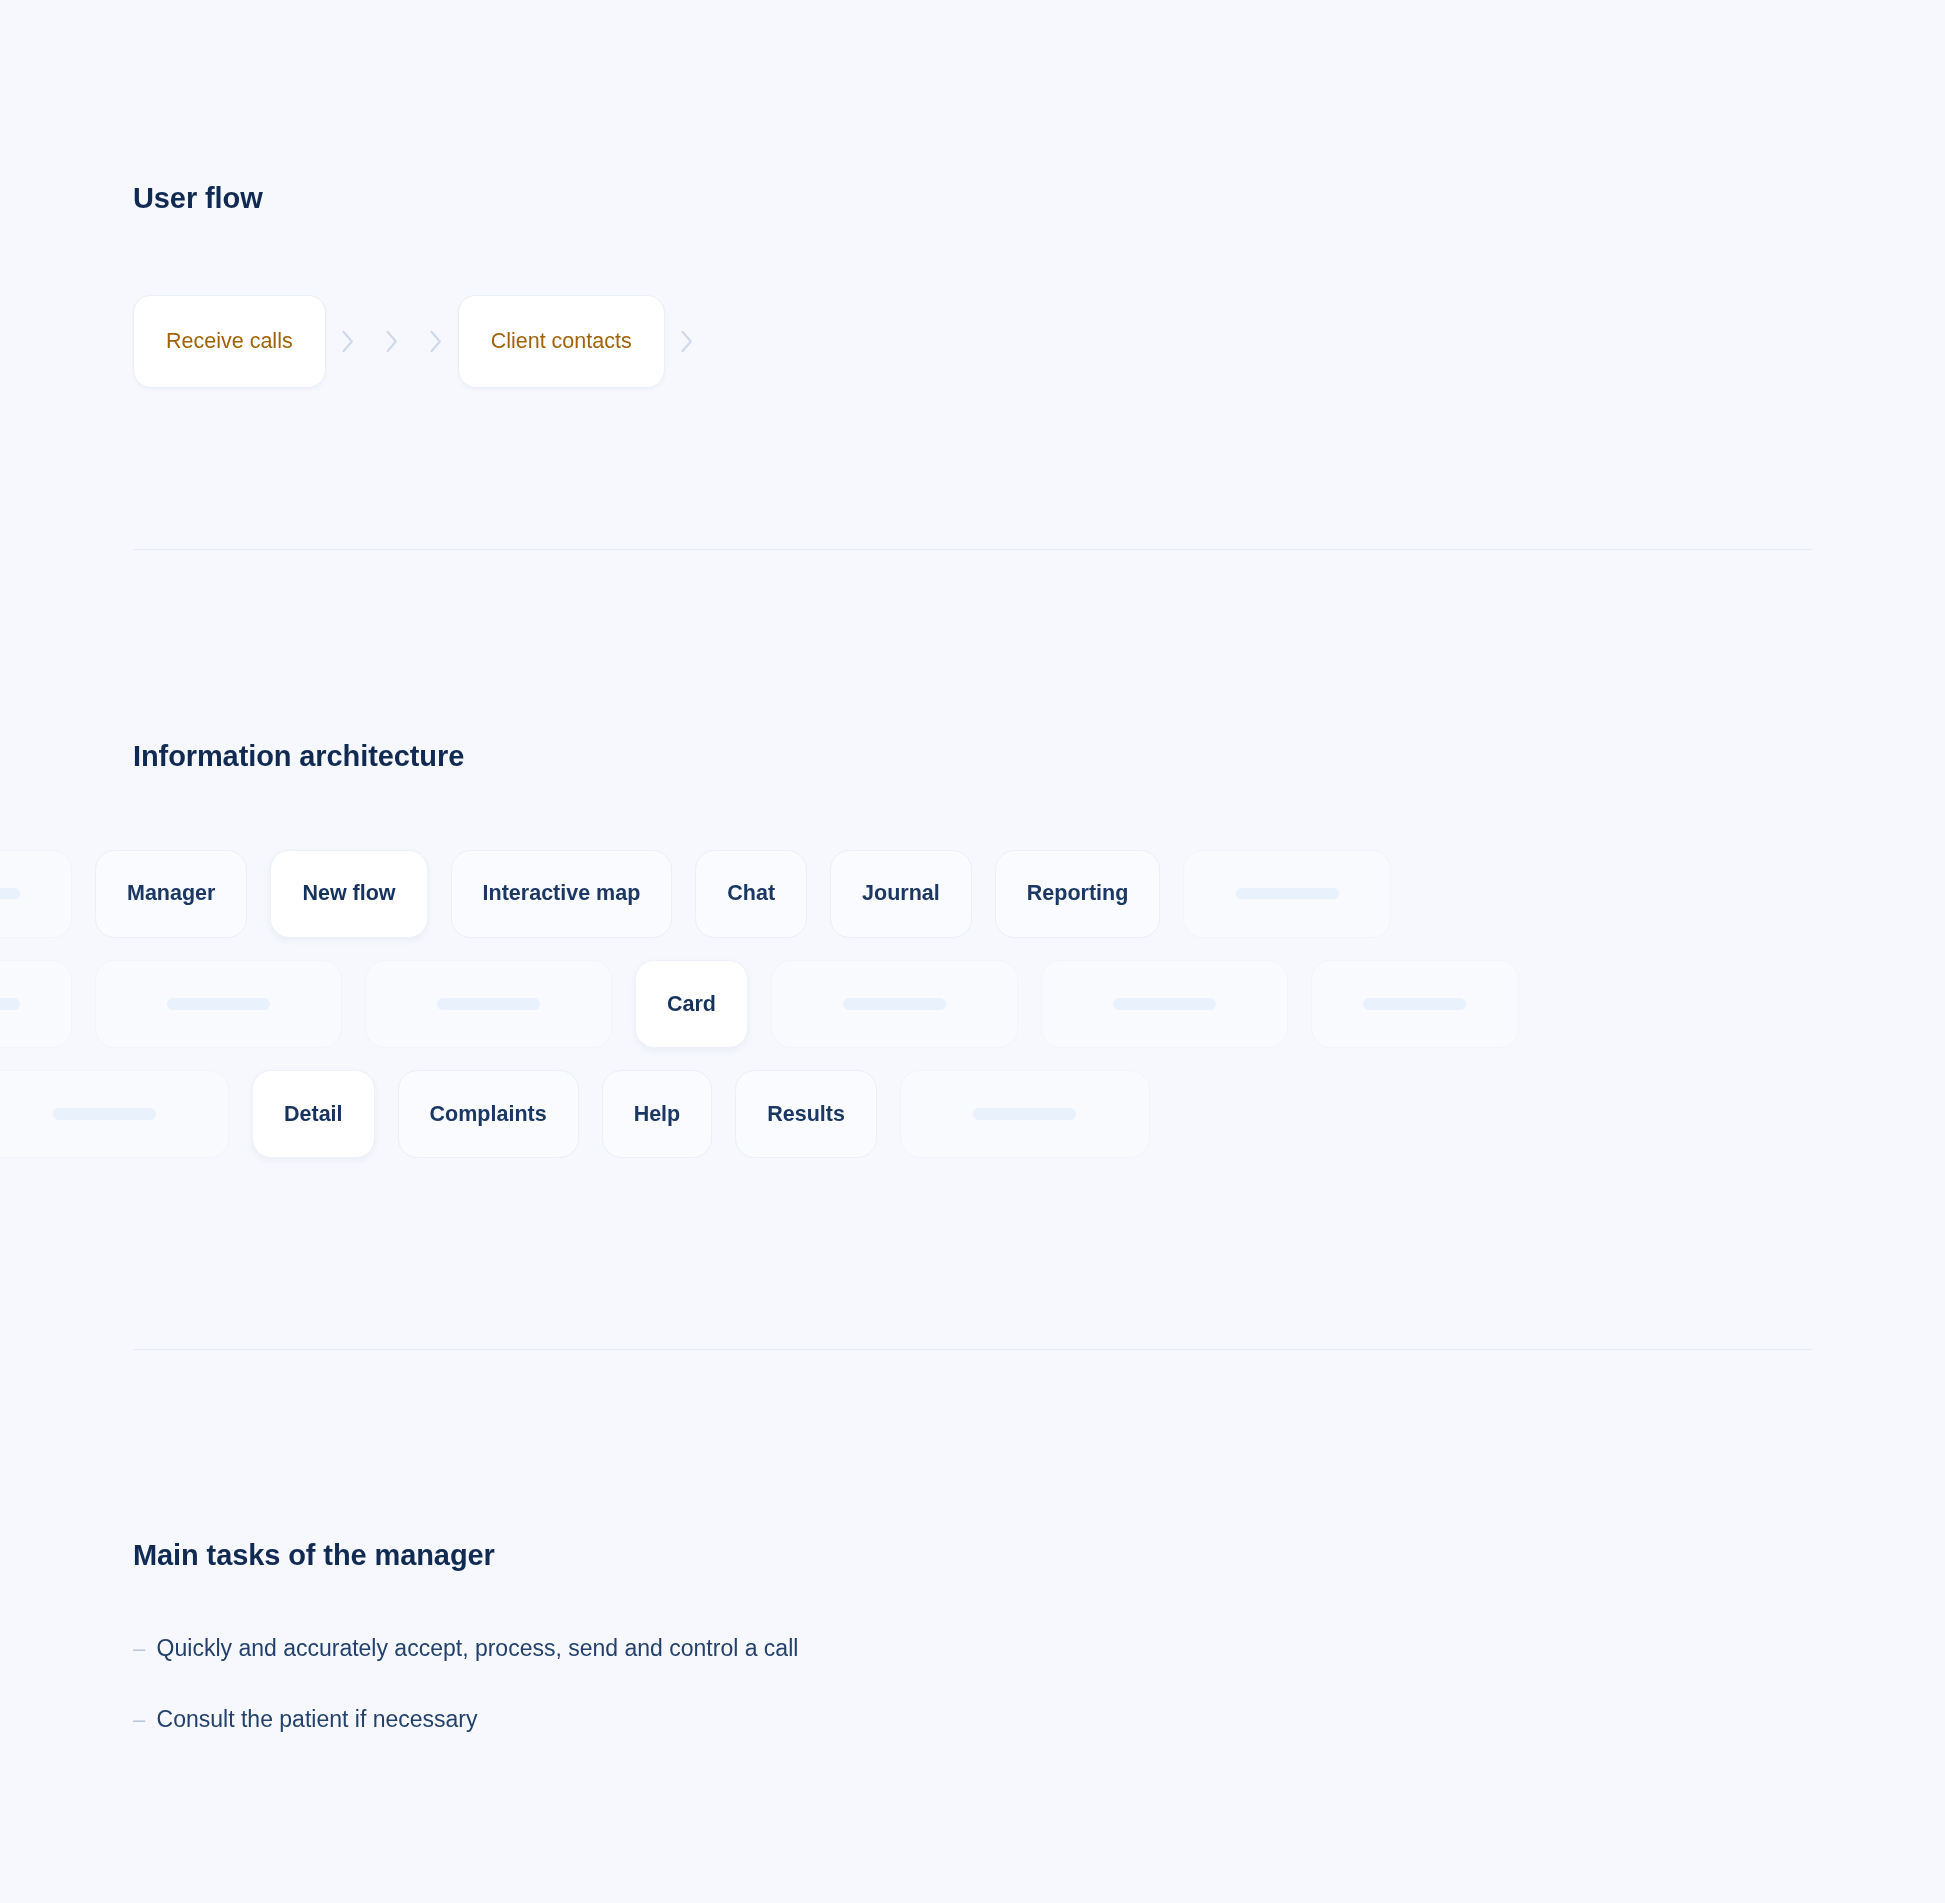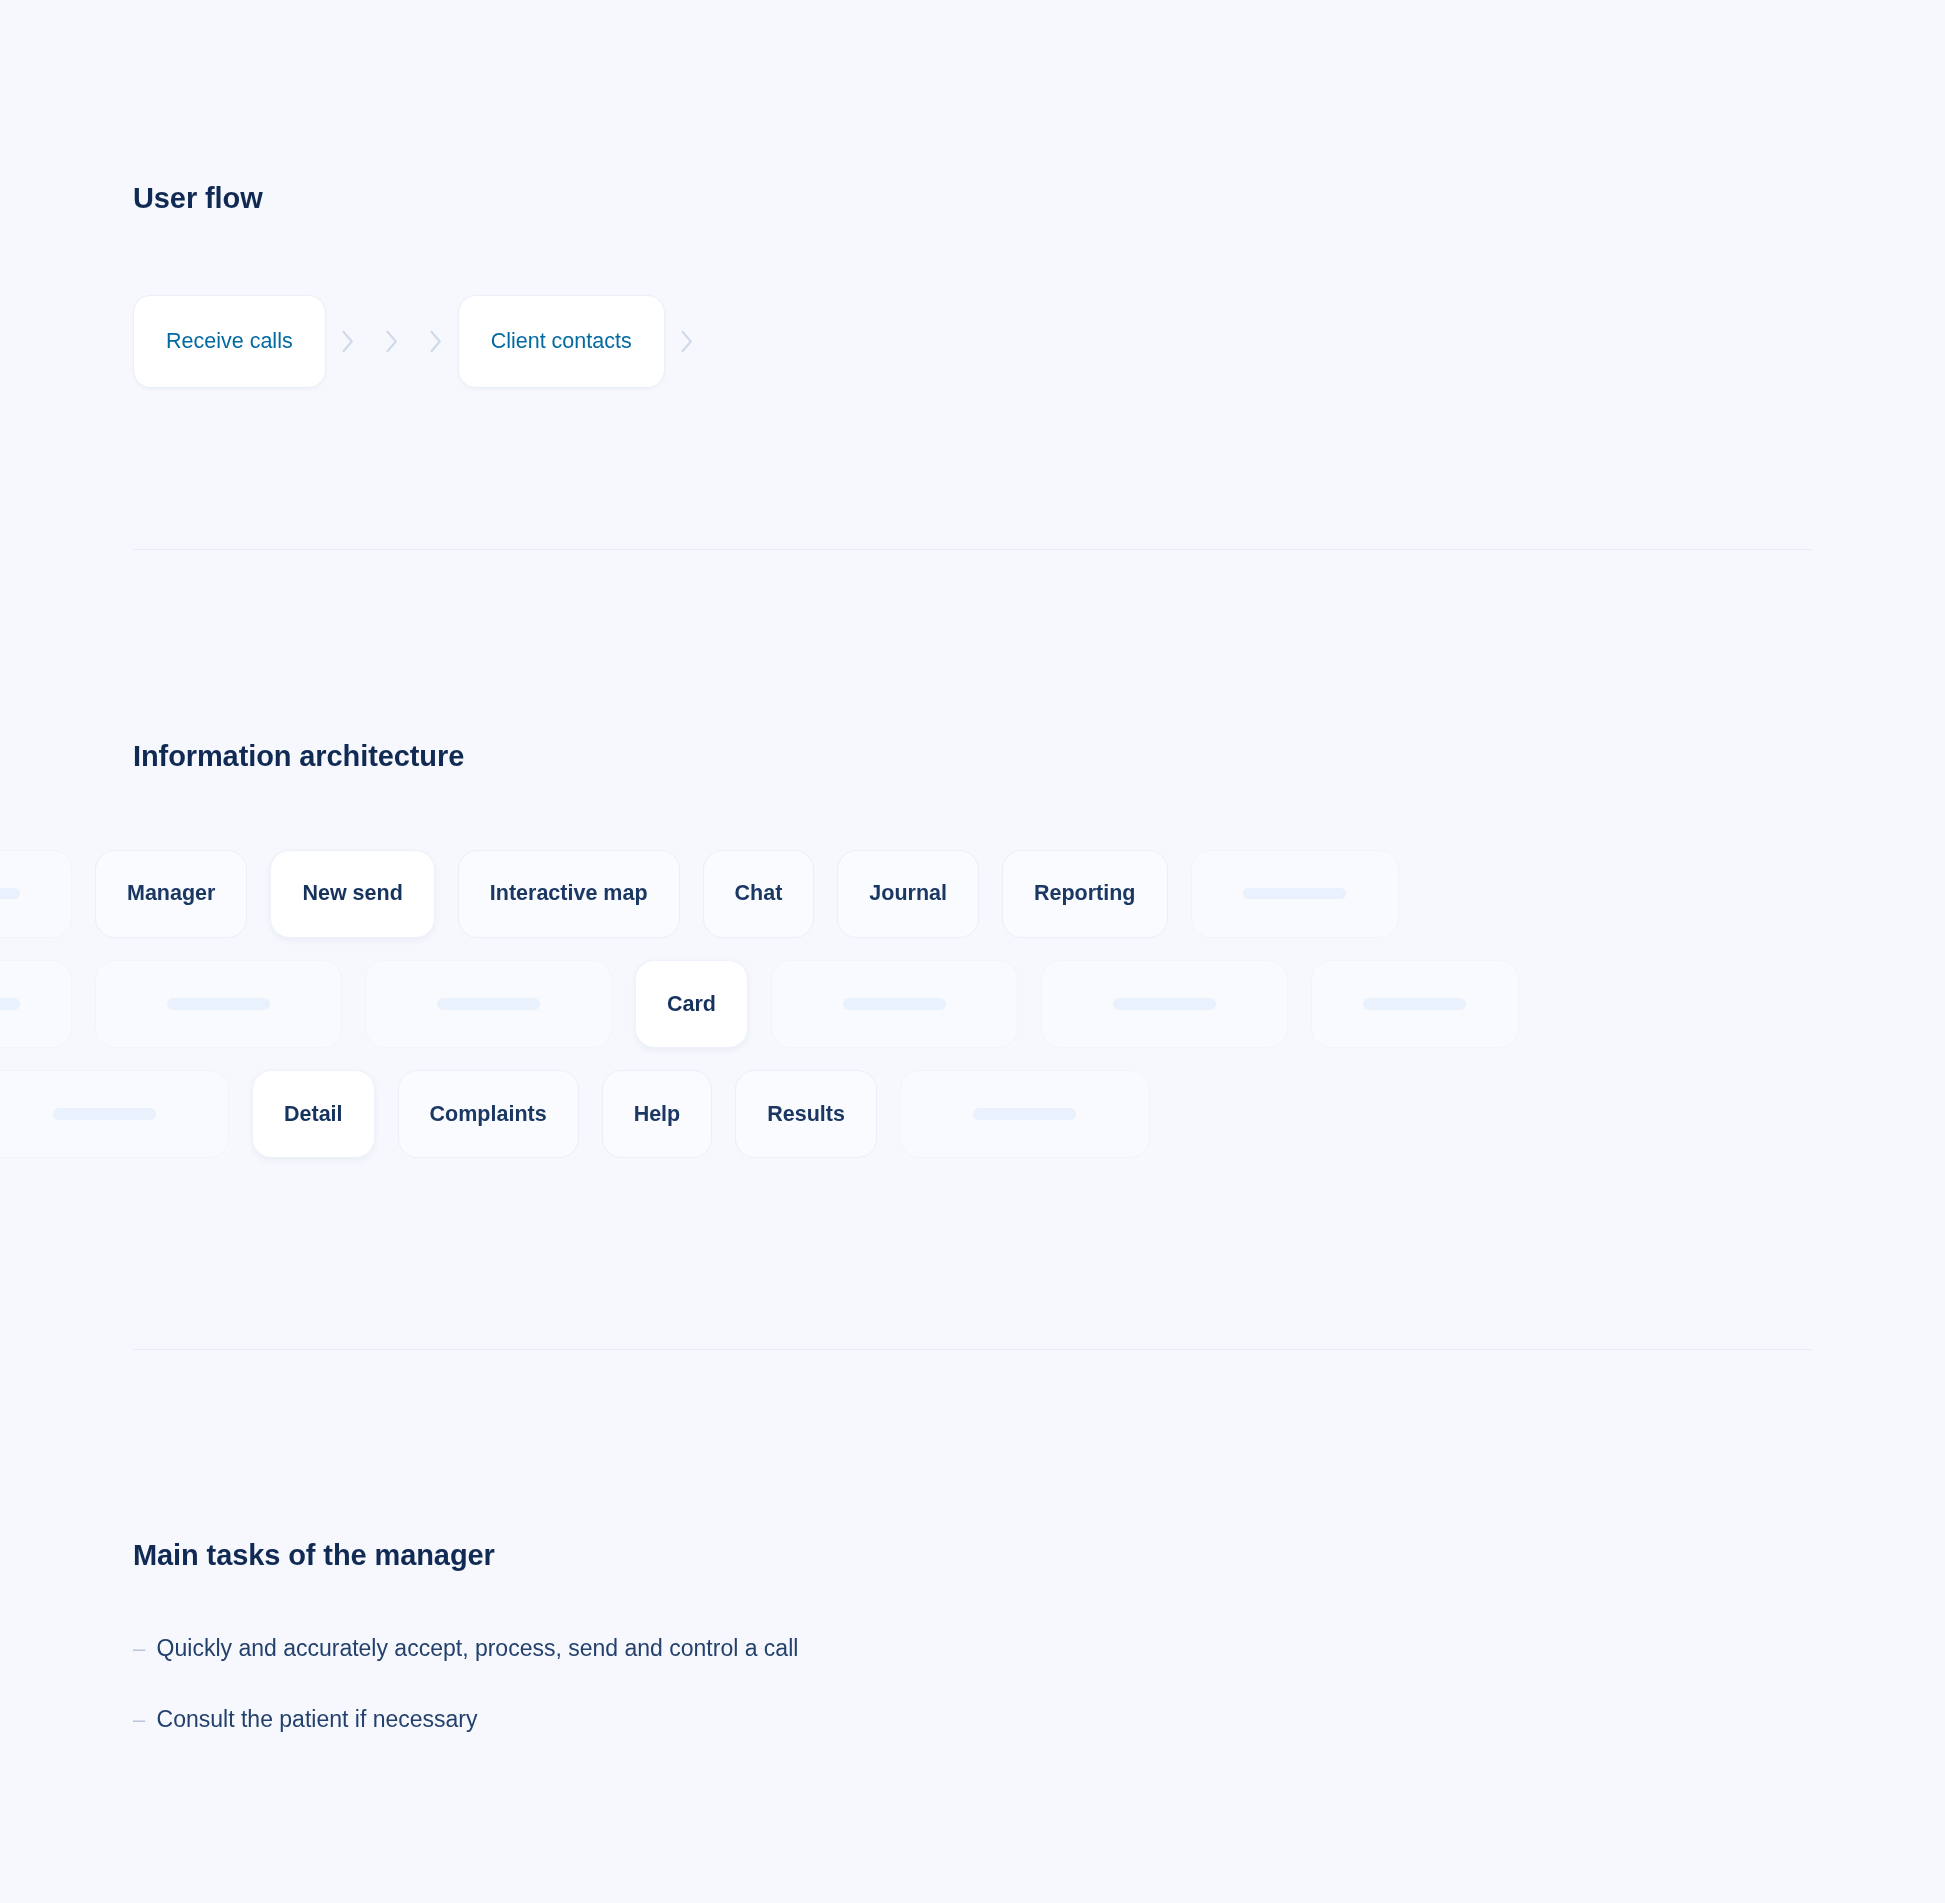--- a/index.html
+++ b/index.html
@@ -54,21 +54,21 @@
   .flow-chip {
     background: #ffffff;
     border: 0.7px solid #eaf0f8;
     border-radius: 18px;
     height: 93px;
     display: flex;
     align-items: center;
     justify-content: center;
     padding: 0 32px;
     font-size: 21.5px;
-    color: #0369a1;
+    color: #a16207;
     white-space: nowrap;
     box-shadow: 0 1.4px 3.5px rgba(34, 63, 115, 0.035);
   }
   .flow-sep {
     width: 44px;
     display: flex;
     align-items: center;
     justify-content: center;
     color: #cfd9ea;
   }
@@ -198,21 +198,21 @@
 
   <div id="ia-wrap">
     <div class="ia-row" id="ia-row-0">
         <div class="ia-chip ghost" style="width: 208px;">
           <div class="skel"></div>
         </div>
         <div class="ia-chip pale">
           <span>Manager</span>
         </div>
         <div class="ia-chip active">
-          <span>New send</span>
+          <span>New flow</span>
         </div>
         <div class="ia-chip pale">
           <span>Interactive map</span>
         </div>
         <div class="ia-chip pale">
           <span>Chat</span>
         </div>
         <div class="ia-chip pale">
           <span>Journal</span>
         </div>

